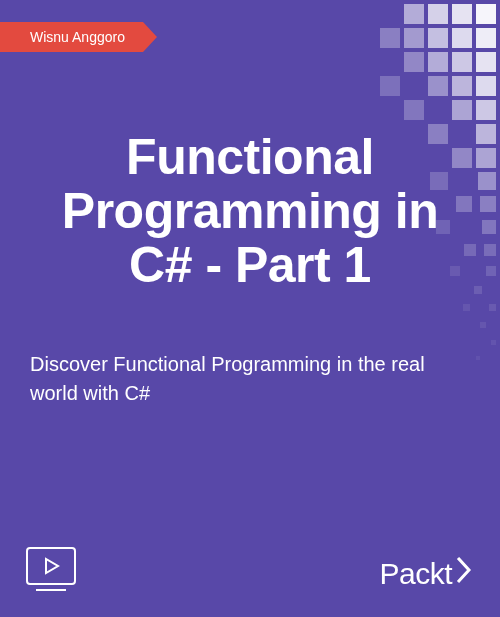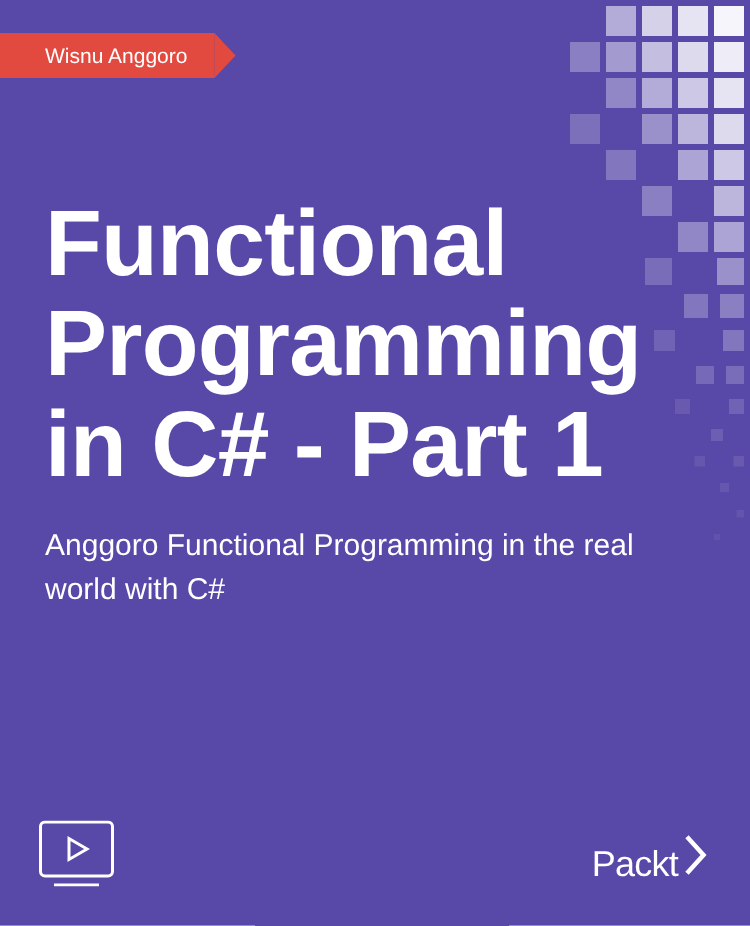--- a/index.html
+++ b/index.html
@@ -31,24 +31,25 @@
     height: 0;
     border-top: 15px solid transparent;
     border-bottom: 15px solid transparent;
     border-left: 14px solid #e34a3f;
   }
   .title {
     position: absolute;
     top: 130px;
     left: 30px;
     right: 30px;
-    font-size: 62px;
+    font-size: 50px;
     font-weight: 700;
     line-height: 1.08;
     letter-spacing: -0.5px;
+    text-align: center;
   }
   .subtitle {
     position: absolute;
     top: 350px;
     left: 30px;
     right: 60px;
     font-size: 20px;
     font-weight: 300;
     line-height: 1.45;
   }
@@ -60,21 +61,21 @@
   .video-icon svg { display: block; }
   .publisher {
     position: absolute;
     bottom: 26px;
     right: 26px;
     display: flex;
     align-items: baseline;
     color: #ffffff;
   }
   .publisher-name {
-    font-size: 24px;
+    font-size: 30px;
     font-weight: 400;
     letter-spacing: -0.5px;
   }
   .publisher-bracket {
     margin-left: 4px;
   }
   .pixel-pattern {
     position: absolute;
     top: 0;
     right: 0;
@@ -134,21 +135,21 @@
     <div class="sq" style="top:340px;right:4px;width:5px;height:5px;opacity:0.07"></div>
     <div class="sq" style="top:356px;right:20px;width:4px;height:4px;opacity:0.06"></div>
   </div>
 
   <div class="author-ribbon">
     <span>Wisnu Anggoro</span>
   </div>
 
   <h1 class="title">Functional Programming in C# - Part 1</h1>
 
-  <p class="subtitle">Anggoro Functional Programming in the real world with C#</p>
+  <p class="subtitle">Discover Functional Programming in the real world with C#</p>
 
   <div class="video-icon">
     <svg width="50" height="44" viewBox="0 0 50 44" fill="none" stroke="#ffffff" stroke-width="2">
       <rect x="1" y="1" width="48" height="36" rx="3"></rect>
       <polygon points="20,12 20,26 32,19" fill="none"></polygon>
       <line x1="10" y1="43" x2="40" y2="43"></line>
     </svg>
   </div>
 
   <div class="publisher">

